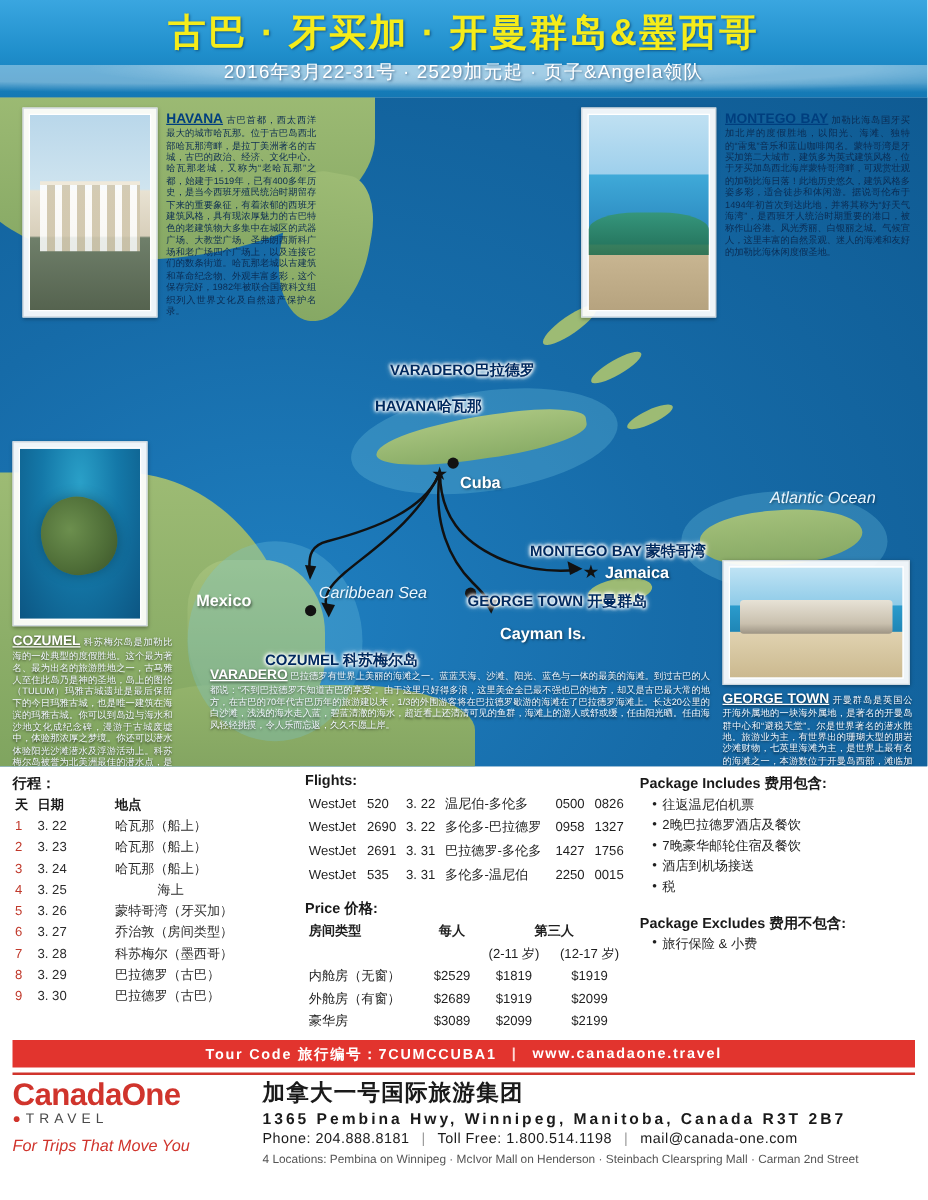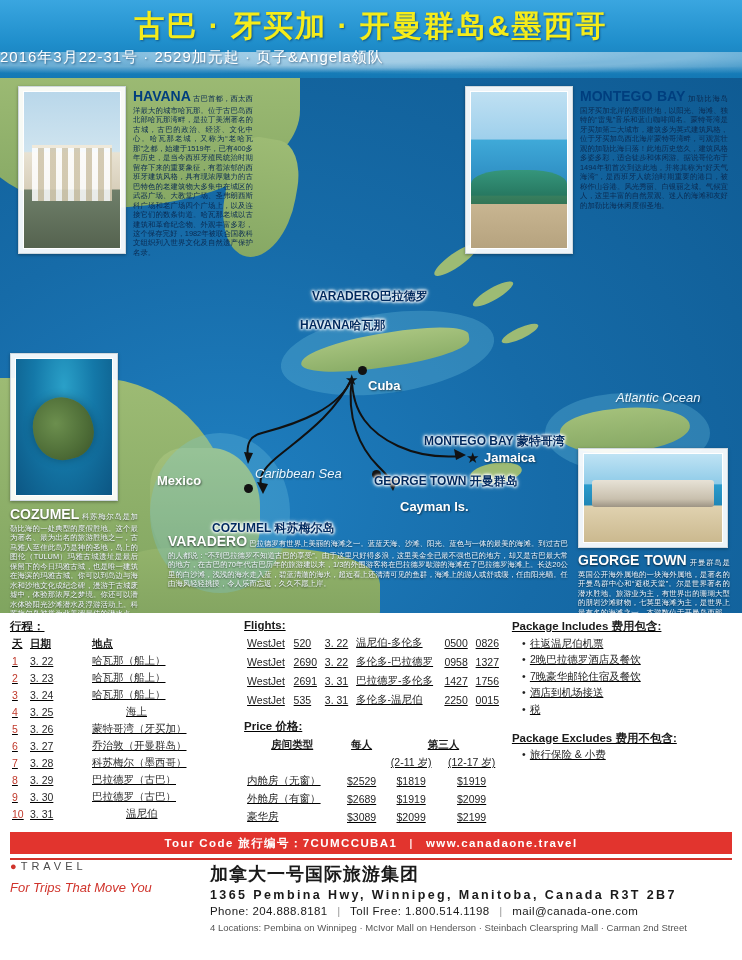--- a/index.html
+++ b/index.html
@@ -25,21 +25,21 @@
                 radial-gradient(ellipse at 60% 10%, rgba(255,255,255,.35) 0 40%, transparent 60%),
                 radial-gradient(ellipse at 90% 0%, rgba(255,255,255,.3) 0 40%, transparent 60%);
     opacity:.8;
   }
   .header-title {
     position:absolute; top:6px; left:0; right:0; text-align:center;
     color:#f5ec1a; font-size:30px; font-weight:bold; letter-spacing:2px;
     text-shadow:1px 1px 2px rgba(0,40,80,.55);
   }
   .header-sub {
-    position:absolute; top:48px; left:0; right:0; text-align:left;
+    position:absolute; top:48px; left:0; right:0; text-align:center;
     color:#ffffff; font-size:15px; letter-spacing:1px;
     text-shadow:1px 1px 2px rgba(0,40,80,.55);
   }
 
   
   .map {
     position:relative; height:535px; width:742px;
     background:
       radial-gradient(ellipse at 30% 78%, #1f7fc0 0%, #166ba8 45%, #0f5b93 100%),
       linear-gradient(180deg,#2e8fcb 0%, #1b76b5 40%, #0e5c93 100%);
@@ -133,21 +133,21 @@
     border:1px solid #cfd8de; padding:4px;
     box-shadow:0 1px 3px rgba(0,0,0,.35);
   }
   .card .photo {
     width:100%; height:100%; display:block; border:1px solid #fff;
   }
   .card-text {
     position:absolute; color:#0b2b52; font-size:7.4px; line-height:1.28;
     text-align:justify;
   }
-  .card-text b { font-size:14px; color:#003e7e; }
+  .card-text b { font-size:11px; color:#003e7e;text-decoration:underline; }
   .card-text.white { color:#f2f8ff; text-shadow:0 1px 2px rgba(0,0,0,.65); }
   .card-text.white b { color:#ffffff; }
 
   
   .ph-havana{
     background:
       linear-gradient(180deg,#b9d7ea 0%, #cfe4ef 38%, #e8e2d2 39%, #d8cfbb 62%, #6f7f6a 63%, #55634f 100%);
   }
   .ph-havana:after{
     content:""; position:absolute; left:8%; top:34%; width:84%; height:34%;
@@ -178,40 +178,40 @@
   .ph-george{
     background:linear-gradient(180deg,#bfe3f4 0%, #8fcbe8 34%, #2b9bcc 35%, #1f86b6 58%, #e0d2b0 59%, #cbb98f 100%);
   }
   .ph-george:after{
     content:""; position:absolute; left:6%; top:30%; width:88%; height:30%;
     background:linear-gradient(180deg,#e7e2d6 0%, #c9c0ae 70%, #9d9484 100%);
     border-radius:3px;
   }
 
   
-  .lower { position:relative; width:742px; padding:6px 10px 0 10px; display:flex; gap:8px;text-decoration:underline; }
+  .lower { position:relative; width:742px; padding:6px 10px 0 10px; display:flex; gap:8px; }
   .col-itin { width:228px; }
   .col-mid { width:262px; }
   .col-right { width:222px; }
 
   .sec-title { font-size:11.5px; font-weight:bold; color:#1a1a1a; margin-bottom:2px; }
 
   table.itin { width:100%; border-collapse:collapse; font-size:10.5px; color:#2b2b2b; }
   table.itin th { font-weight:bold; text-align:left; padding:1px 2px; color:#1a1a1a; }
   table.itin td { padding:1.5px 2px; }
   table.itin td.day { color:#c0392b; width:18px; }
   table.itin td.date { width:46px; }
   table.itin td.place { text-align:left; padding-left:18px; }
   table.itin tr.sea td.place { padding-left:52px;margin-top:41px; }
 
   table.flights { width:100%; border-collapse:collapse; font-size:10.5px; color:#1f1f1f; }
   table.flights td { padding:2.5px 3px; white-space:nowrap; }
 
   table.price { width:100%; border-collapse:collapse; font-size:10.5px; color:#1f1f1f; }
-  table.price th { font-weight:bold; padding:2px 3px; text-align:center; }
+  table.price th { font-weight:bold; padding:2px 3px; text-align:left; }
   table.price td { padding:2px 3px; }
   table.price .c { text-align:center; }
 
   ul.pk { margin:2px 0 0 0; padding-left:10px; list-style:none; font-size:10.5px; color:#1f1f1f; }
   ul.pk li { margin:2.5px 0; position:relative; padding-left:8px; }
   ul.pk li:before { content:"•"; position:absolute; left:0; top:0; }
 
   
   .codebar {
     margin-top:6px; height:22px; width:722px; margin-left:10px;
@@ -367,41 +367,36 @@
               <td class="place">海上</td>
             </tr>
         <tr>
               <td class="day">5</td>
               <td class="date">3. 26</td>
               <td class="place">蒙特哥湾（牙买加）</td>
             </tr>
         <tr>
               <td class="day">6</td>
               <td class="date">3. 27</td>
-              <td class="place">乔治敦（开曼群岛）</td>
+              <td class="place">乔治敦（房间类型）</td>
             </tr>
         <tr>
               <td class="day">7</td>
               <td class="date">3. 28</td>
               <td class="place">科苏梅尔（墨西哥）</td>
             </tr>
         <tr>
               <td class="day">8</td>
               <td class="date">3. 29</td>
               <td class="place">巴拉德罗（古巴）</td>
             </tr>
         <tr>
               <td class="day">9</td>
               <td class="date">3. 30</td>
               <td class="place">巴拉德罗（古巴）</td>
-            </tr>
-        <tr class="sea">
-              <td class="day">10</td>
-              <td class="date">3. 31</td>
-              <td class="place">温尼伯</td>
             </tr>
       </tbody>
         </table>
     </div>
 
     <div class="col-mid">
       <div class="sec-title">Flights:</div>
       <table class="flights">
         <tbody>
             <tr>
@@ -493,20 +488,21 @@
 
   <div class="codebar">
     <span>Tour Code 旅行编号：7CUMCCUBA1</span>
     <span class="sep">|</span>
     <span>www.canadaone.travel</span>
   </div>
 
   <div class="footer">
     <div class="rule"></div>
     <div class="brand">
+      <div class="logo">CanadaOne</div>
       <div class="travel">
         <span class="dot">●</span><span>TRAVEL</span>
       </div>
       <div class="tag">For Trips That Move You</div>
     </div>
     <div class="fcontact">
       <div class="cn">加拿大一号国际旅游集团</div>
       <div class="addr">1365 Pembina Hwy, Winnipeg, Manitoba, Canada R3T 2B7</div>
       <div class="line">
         <span>Phone:</span>

